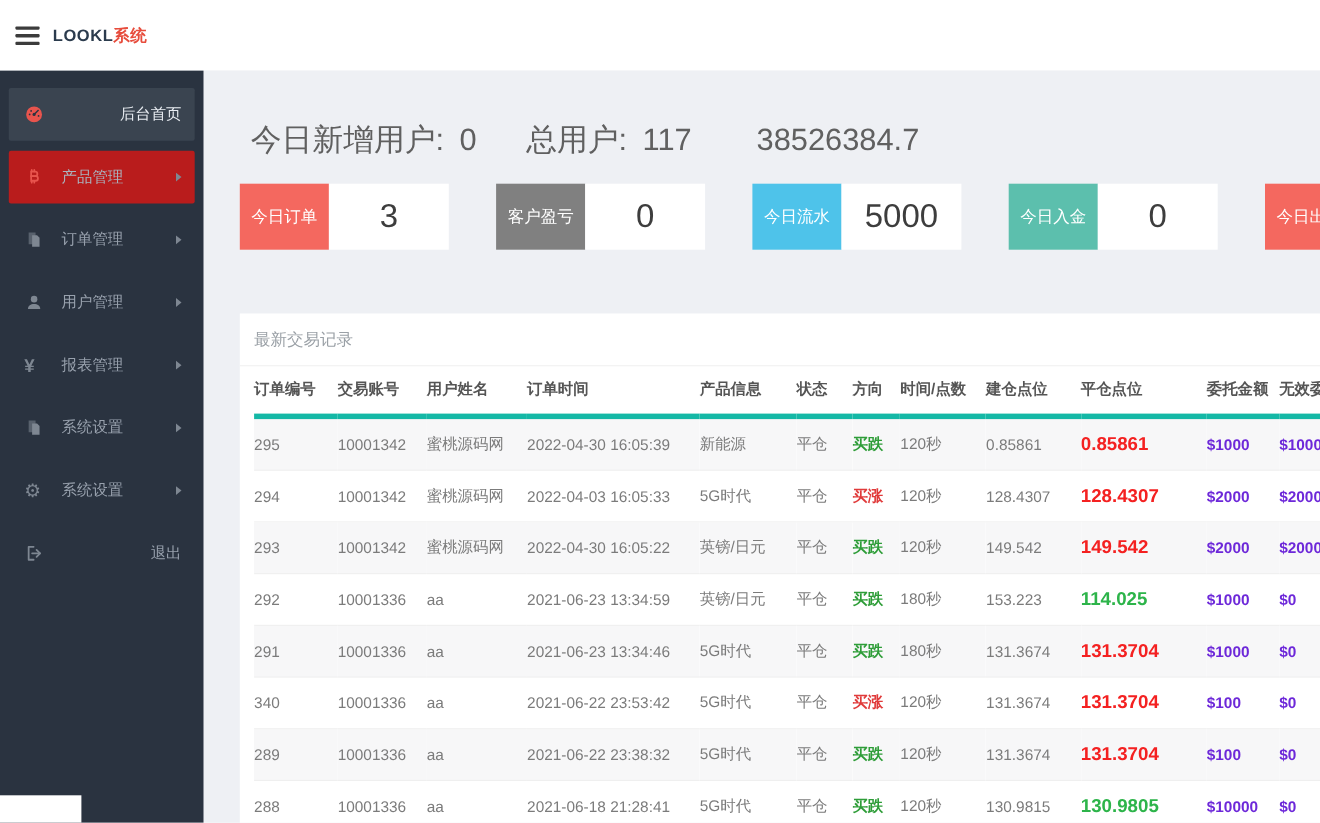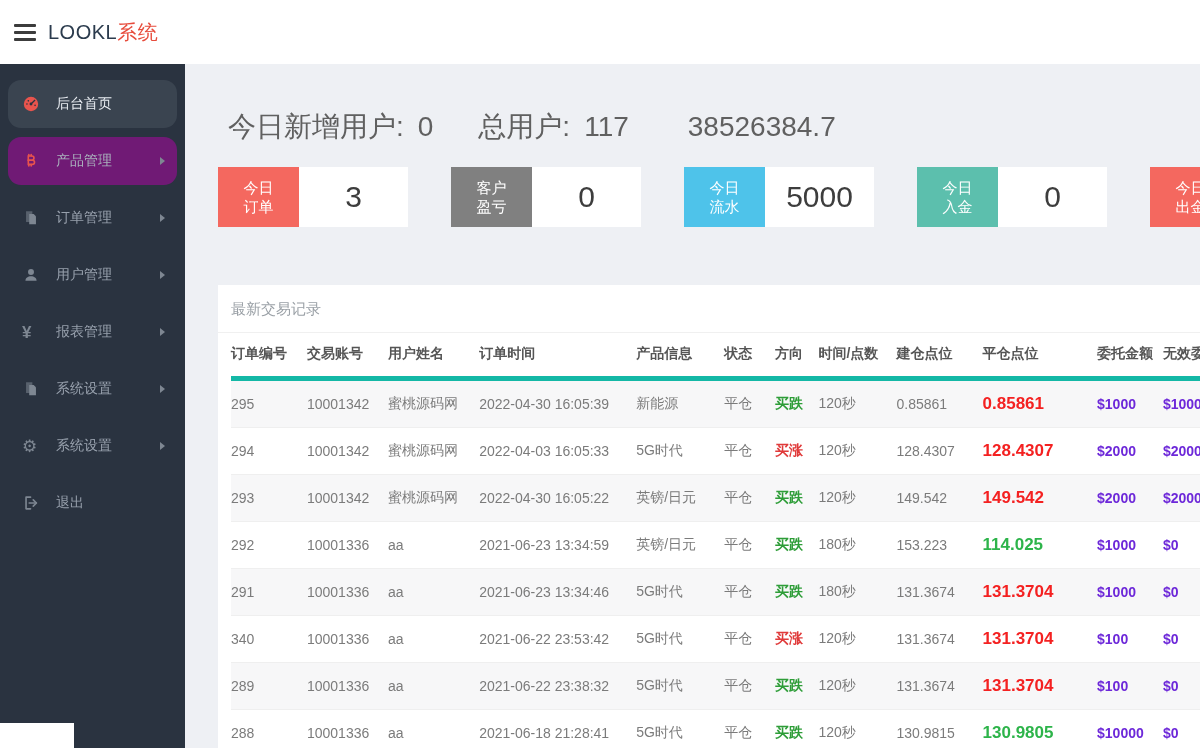--- a/index.html
+++ b/index.html
@@ -9,36 +9,36 @@
     background: #eef0f4;
     position: relative;
   }
   
   .topbar {
     position: absolute; top: 0; left: 0; width: 1200px; height: 64px;
     background: #ffffff; z-index: 3; display: flex; align-items: center;
   }
   .hamburger { margin-left: 14px; width: 22px; cursor: pointer; }
   .hamburger span { display: block; width: 22px; height: 3px; background: #3c3c3c; border-radius: 1px; margin: 4px 0; }
-  .logo { margin-left: 12px; font-size: 20px; font-weight: 400; letter-spacing: .5px; }
+  .logo { margin-left: 12px; font-size: 15px; font-weight: 700; letter-spacing: .5px; }
   .logo .lmain { color: #2b3b4d; }
   .logo .laccent { color: #e74c3c; }
   
   .sidebar {
     position: absolute; top: 64px; left: 0; width: 185px; bottom: 0;
     background: #2a3340; z-index: 2;
   }
   .side-menu { padding-top: 16px; }
   .side-item {
     display: flex; align-items: center; height: 48px;
     margin: 0 8px 9px 8px; padding: 0 12px 0 14px;
-    border-radius: 13px; color: #98a1ad; font-size: 14px; cursor: pointer;
+    border-radius: 2px; color: #98a1ad; font-size: 14px; cursor: pointer; justify-content: space-between;
   }
   .side-item.active { background: #3a4450; color: #e9edf2; }
-  .side-item.semi   { background: #701a75; color: #aab2bd; }
+  .side-item.semi   { background: #b91c1c; color: #aab2bd; }
   .s-icon { width: 24px; display: flex; justify-content: flex-start; align-items: center; color: #7e8792; }
   .s-icon .glyph { font-size: 17px; line-height: 17px; }
   .s-label { margin-left: 10px; }
   .caret {
     margin-left: auto; width: 0; height: 0;
     border-top: 4px solid transparent; border-bottom: 4px solid transparent;
     border-left: 5px solid #7e8792;
   }
   .sidebar-bottom-box {
     position: absolute; left: 0; bottom: 0; width: 74px; height: 25px;
@@ -49,21 +49,21 @@
     position: absolute; top: 64px; left: 185px; width: 1015px; bottom: 0;
     padding-left: 33px;
   }
   .stats { margin: 44px 0 0 10px; display: flex; align-items: baseline; color: #606060; font-size: 28px; }
   .stat-group { display: flex; align-items: baseline; margin-right: 45px; }
   .stat-group .s-val { margin-left: 14px; }
   .cards { margin-top: 21px; display: flex; width: 1400px; }
   .card { width: 190px; height: 60px; display: flex; margin-right: 43px; flex: none; }
   .card-label {
     width: 81px; color: #ffffff; font-size: 15px; line-height: 19px;
-    display: flex; flex-direction: column; justify-content: center; align-items: center;
+    display: flex; flex-direction: row; justify-content: center; align-items: center;
   }
   .card-value {
     flex: 1; background: #ffffff; display: flex; align-items: center; justify-content: center;
     font-size: 30px; color: #3d3d3d;
   }
   
   .panel { margin-top: 58px; background: #ffffff; width: 1250px; min-height: 500px; }
   .panel-title { padding: 15px 13px 13px; font-size: 15px; color: #9aa0a6; border-bottom: 1px solid #f0f0f0; }
   table { border-collapse: collapse; table-layout: fixed; width: 1013px; margin-left: 13px; font-size: 14px; }
   th { text-align: left; padding: 12px 8px 13px 0; color: #555555; font-weight: bold; border-bottom: 5px solid #14b8a6; }

